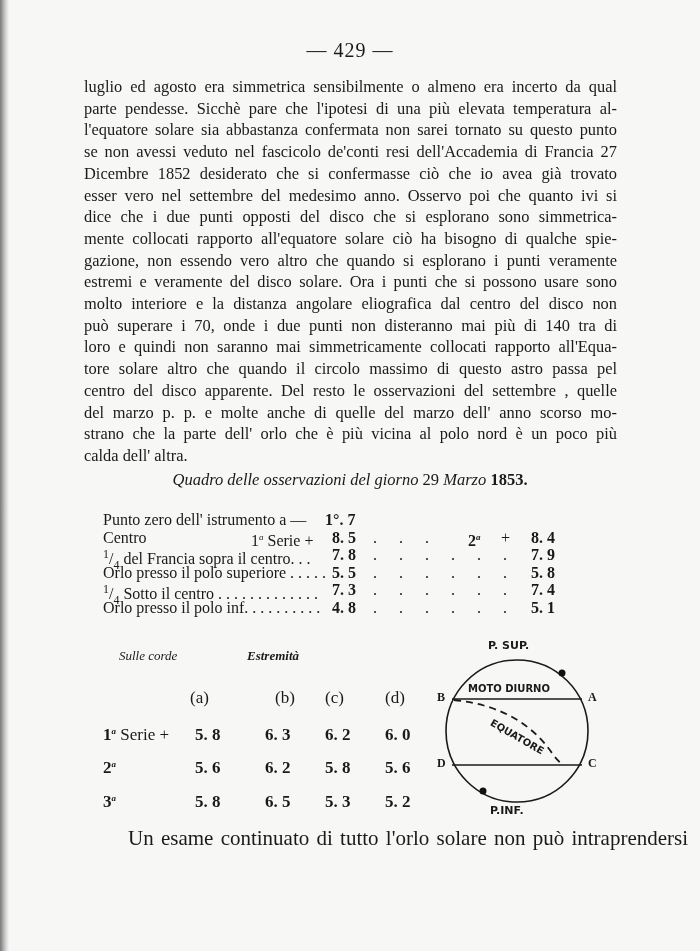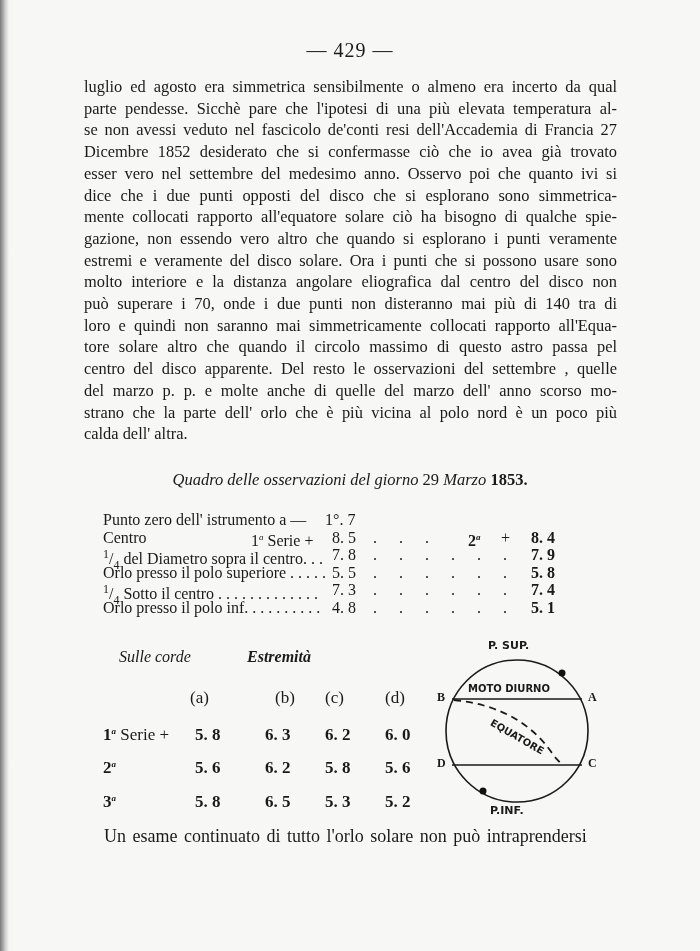--- a/index.html
+++ b/index.html
@@ -29,49 +29,50 @@
   }
   .quadro-title .upright { font-style: normal; font-weight: bold; }
   .quadro-title .num { font-style: normal; }
   .obs-table {
     position: absolute; left: 103px; top: 511px; font-size: 16px; line-height: 17.6px;
     font-family: "Liberation Serif", serif;
   }
   .obs-row { position: relative; height: 17.6px; width: 460px; white-space: nowrap; }
   .obs-row span { position: absolute; top: 0; }
   .obs-label { left: 0; }
-  .obs-v1 { left: 229px; font-weight: normal; }
+  .obs-v1 { left: 229px; font-weight: bold; }
   .obs-mid { left: 270px; letter-spacing: 9px; }
   .obs-v2 { left: 428px; font-weight: bold; }
   .frac { font-size: 12px; }
   sup.ord { font-size: 9px; font-style: italic; vertical-align: 6px; }
   .corde {
     position: absolute; left: 100px; top: 640px; width: 330px; height: 180px;
     font-size: 17px;
   }
   .corde span { position: absolute; white-space: nowrap; }
-  .corde .hdr { font-style: italic; font-size: 16px; }
+  .corde .hdr { font-style: italic; font-size: 13px; }
   .corde .bold { font-weight: bold; }
   .corde .val { font-weight: bold; }
   .diagram { position: absolute; left: 432px; top: 637px; width: 170px; height: 180px; }
   .last-line {
-    position: absolute; left: 104px; top: 826px; font-size: 18px; white-space: nowrap;
+    position: absolute; left: 128px; top: 826px; font-size: 21px; white-space: nowrap;
     word-spacing: 2px;
   }
 </style>
 </head>
 <body>
 
 <div class="spine"></div>
 
 <div class="page-number">— 429 —</div>
 
 <div class="body-text">
   <span class="line">luglio ed agosto era simmetrica sensibilmente o almeno era incerto da qual</span>
   <span class="line">parte pendesse. Sicchè pare che l'ipotesi di una più elevata temperatura al-</span>
+  <span class="line">l'equatore solare sia abbastanza confermata non sarei tornato su questo punto</span>
   <span class="line">se non avessi veduto nel fascicolo de'conti resi dell'Accademia di Francia 27</span>
   <span class="line">Dicembre 1852 desiderato che si confermasse ciò che io avea già trovato</span>
   <span class="line">esser vero nel settembre del medesimo anno. Osservo poi che quanto ivi si</span>
   <span class="line">dice che i due punti opposti del disco che si esplorano sono simmetrica-</span>
   <span class="line">mente collocati rapporto all'equatore solare ciò ha bisogno di qualche spie-</span>
   <span class="line">gazione, non essendo vero altro che quando si esplorano i punti veramente</span>
   <span class="line">estremi e veramente del disco solare. Ora i punti che si possono usare sono</span>
   <span class="line">molto interiore e la distanza angolare eliografica dal centro del disco non</span>
   <span class="line">può superare i 70, onde i due punti non disteranno mai più di 140 tra di</span>
   <span class="line">loro e quindi non saranno mai simmetricamente collocati rapporto all'Equa-</span>
@@ -97,21 +98,21 @@
   <div class="obs-row">
     <span class="obs-label">Centro</span>
     <span style="left:148px"><span style="position:static">1</span><sup class="ord">a</sup> <span style="position:static">Serie +</span></span>
     <span class="obs-v1">8. 5</span>
     <span class="obs-mid">. . .</span>
     <span style="left:365px; font-weight:bold"><span style="position:static">2</span><sup class="ord">a</sup></span>
     <span style="left:398px">+</span>
     <span class="obs-v2">8. 4</span>
   </div>
   <div class="obs-row">
-    <span class="obs-label"><sup class="frac">1</sup>/<sub class="frac">4</sub> <span style="position:static">del Diametro sopra il centro. . .</span></span>
+    <span class="obs-label"><sup class="frac">1</sup>/<sub class="frac">4</sub> <span style="position:static">del Francia sopra il centro. . .</span></span>
     <span class="obs-v1">7. 8</span>
     <span class="obs-mid">. . . . . .</span>
     <span class="obs-v2">7. 9</span>
   </div>
   <div class="obs-row">
     <span class="obs-label">Orlo presso il polo superiore . . . . .</span>
     <span class="obs-v1">5. 5</span>
     <span class="obs-mid">. . . . . .</span>
     <span class="obs-v2">5. 8</span>
   </div>

